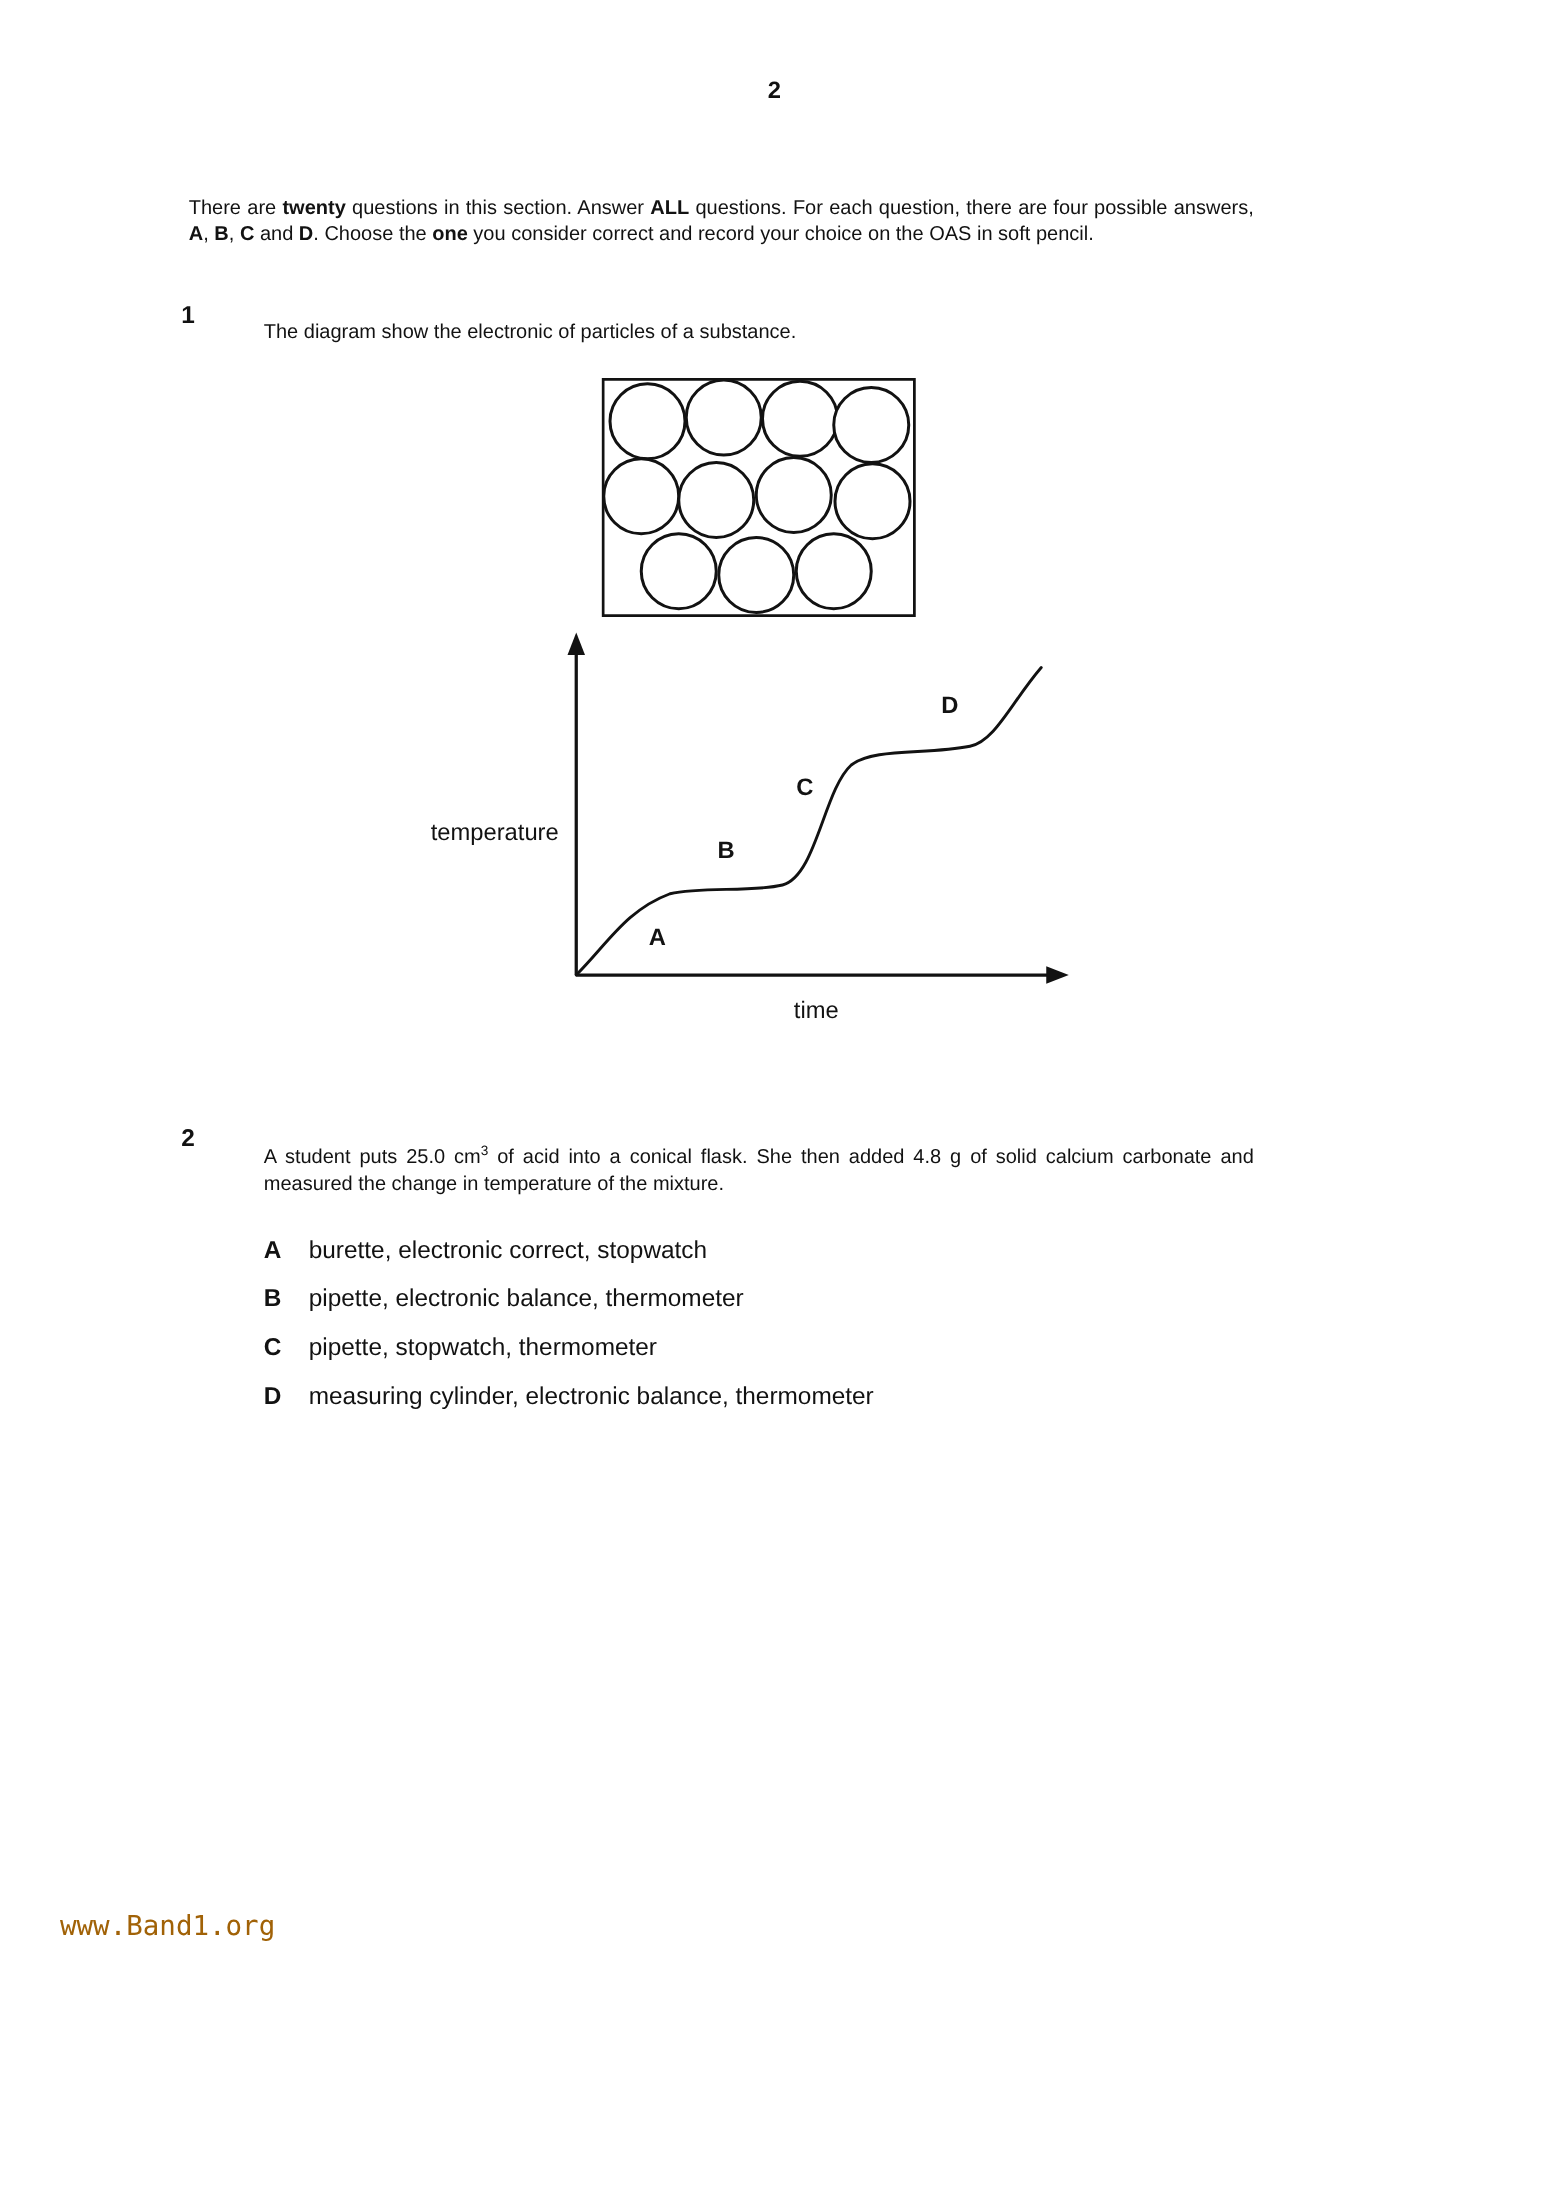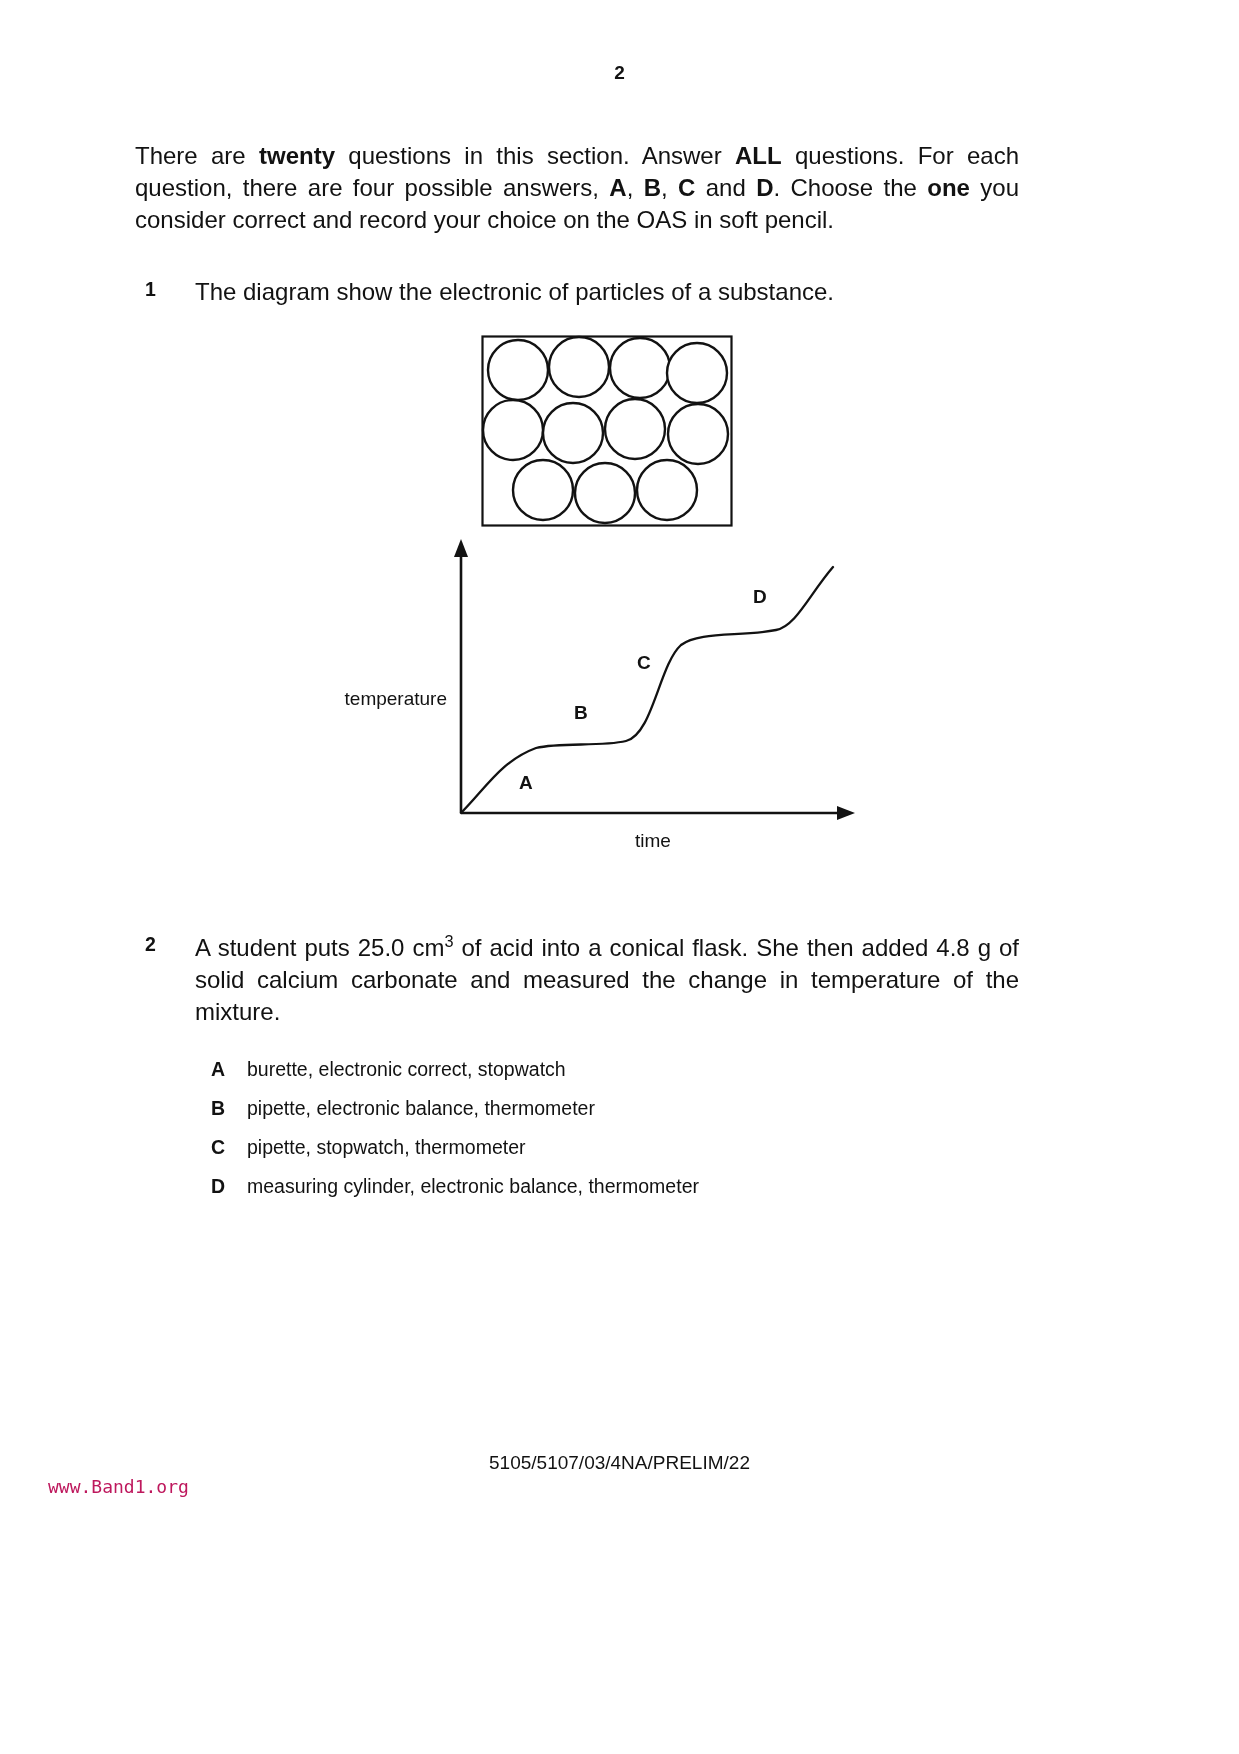--- a/index.html
+++ b/index.html
@@ -17,21 +17,21 @@
     text-align:center; font-size:19px; font-weight:bold;
   }
   .content {
     position:absolute; left:135px; top:140px; width:884px;
   }
   .section-heading {
     margin:0 0 3px 0;
     font-size:20px; font-weight:bold; text-decoration:underline;
   }
   .para {
-    margin:0; font-size:24px; line-height:1.34; text-align:justify;
+    margin:16px; font-size:16px; line-height:1.34; text-align:justify;
   }
   .para b { font-weight:bold; }
   .para sup { font-size:0.68em; }
   .question {
     display:grid; grid-template-columns:60px 1fr;
   }
   .q1 { margin-top:40px; }
   .q2 { margin-top:72px; }
   .q-num { font-weight:bold; font-size:19.5px; padding-left:10px; line-height:1.34; }
   .q-body { min-width:0; }
@@ -47,23 +47,23 @@
   .option {
     display:grid; grid-template-columns:52px 1fr;
     font-size:19.5px; line-height:1.34; margin-bottom:13px;
   }
   .option .letter { font-weight:bold; padding-left:16px; }
   .footer-code {
     position:absolute; top:1452px; left:0; right:0;
     text-align:center; font-size:19px;
   }
   .watermark {
-    position:absolute; top:1476px; left:48px;
+    position:absolute; top:1529px; left:48px;
     font-family:"DejaVu Sans Mono", monospace;
-    font-size:18px; color:#be185d;
+    font-size:22px; color:#a16207;
   }
 </style>
 </head>
 <body>
 
 <div class="page">
 
   <div class="page-number">2</div>
 
   <div class="content">
@@ -143,16 +143,15 @@
           <div class="option">
             <span class="letter">D</span>
             <span class="text">measuring cylinder, electronic balance, thermometer</span>
           </div>
         </div>
       </div>
     </div>
 
   </div>
 
-  <div class="footer-code">5105/5107/03/4NA/PRELIM/22</div>
   <div class="watermark">www.Band1.org</div>
 
 </div>
 
 </body></html>

